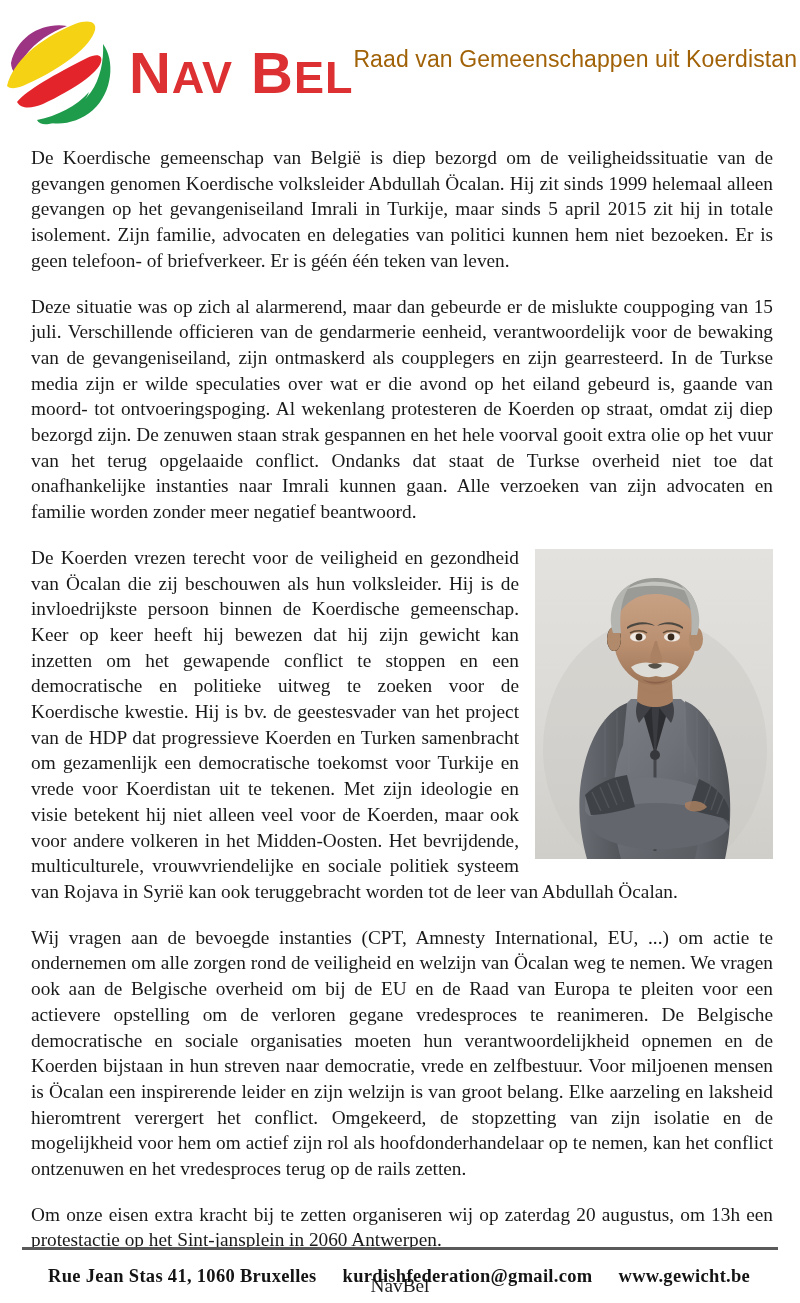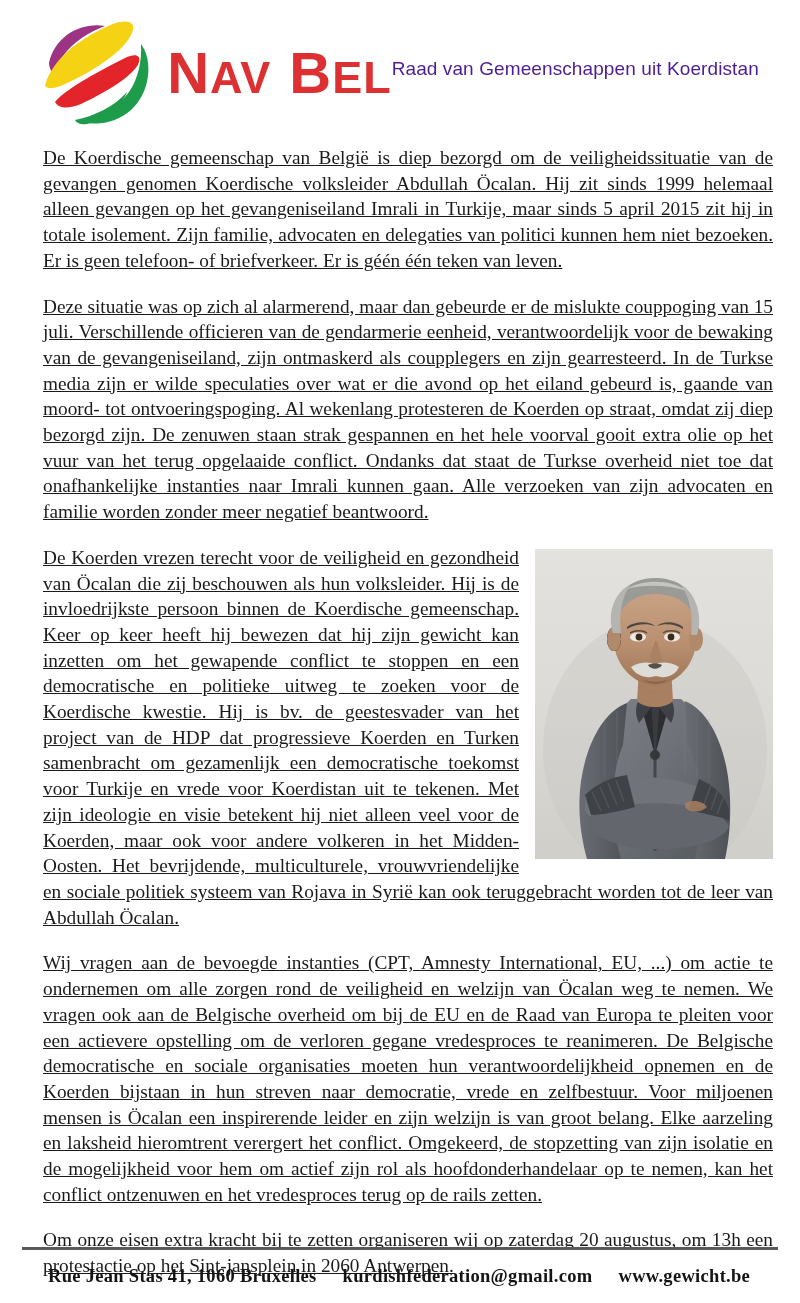--- a/index.html
+++ b/index.html
@@ -51,43 +51,42 @@
     font-size: 58px;
     line-height: 0.95;
     letter-spacing: 1px;
     white-space: nowrap;
   }
   .brand .cap { font-size: 58px; }
   .brand .sm  { font-size: 45px; }
   .brand .gap { display: inline-block; width: 18px; }
   .tagline {
     font-family: "Liberation Sans", "DejaVu Sans", sans-serif;
-    font-size: 19px;
+    font-size: 23px;
     font-weight: normal;
-    color: #4c1d95;
-    margin-top: 13px;
+    color: #a16207;
+    margin-top: 1px;
     letter-spacing: 0.1px;
     white-space: nowrap;
   }
 
   
   .body-area {
     position: absolute;
     left: 27px;
     top: 145px;
     width: 746px;
   }
   p.para {
-    margin: 0 0 20px 16px;
+    margin: 0 0 20px 4px;
     font-size: 19.3px;
     line-height: 25.7px;
     text-align: justify;
     text-justify: inter-word;
     hyphens: none;
-    text-decoration: underline;
   }
   p.para:last-child { margin-bottom: 0; }
 
   .sig {
     margin: 0;
     font-size: 19.3px;
     line-height: 25.7px;
     text-align: center;
   }
 

